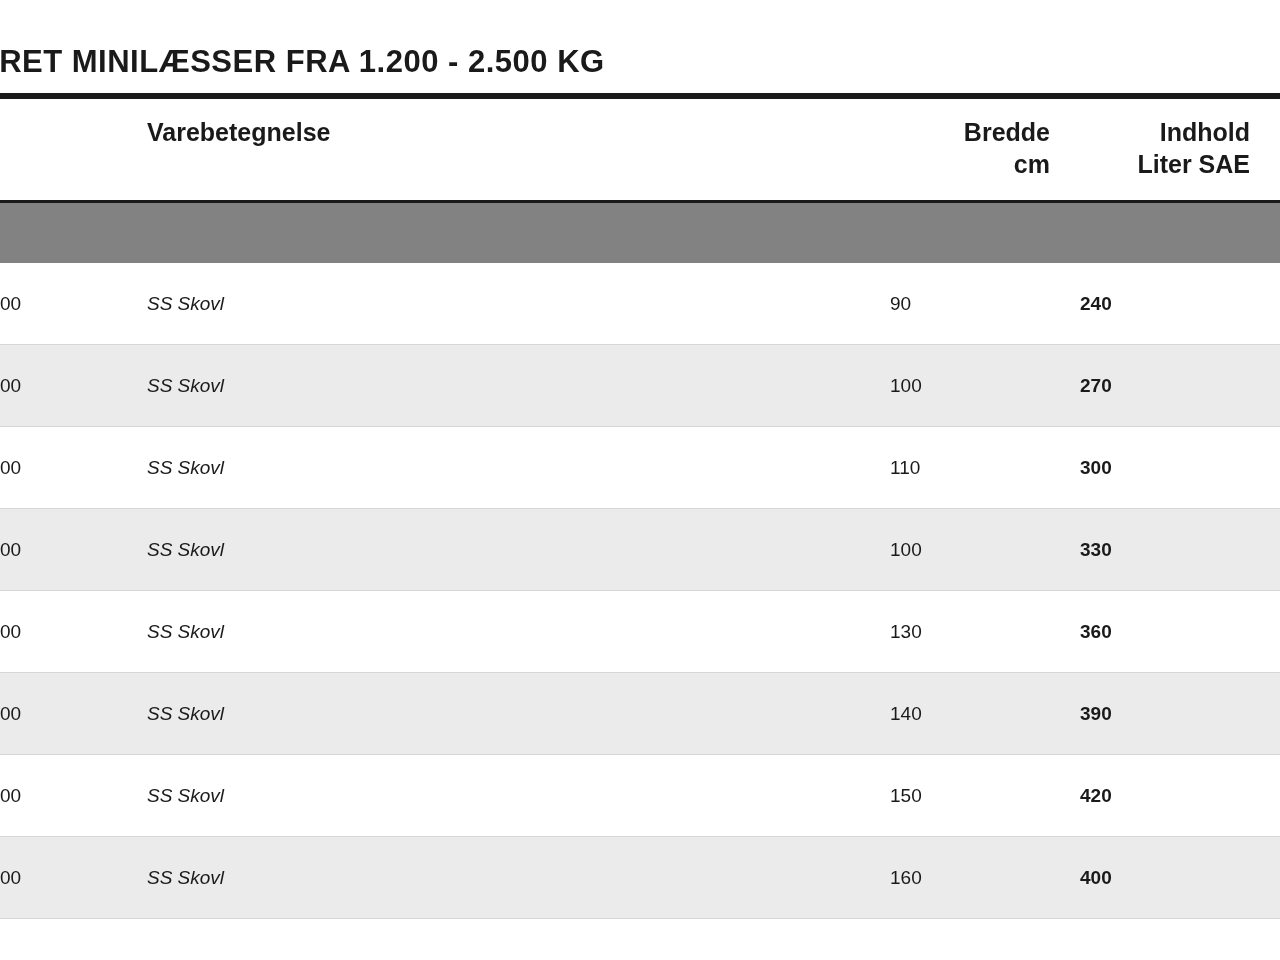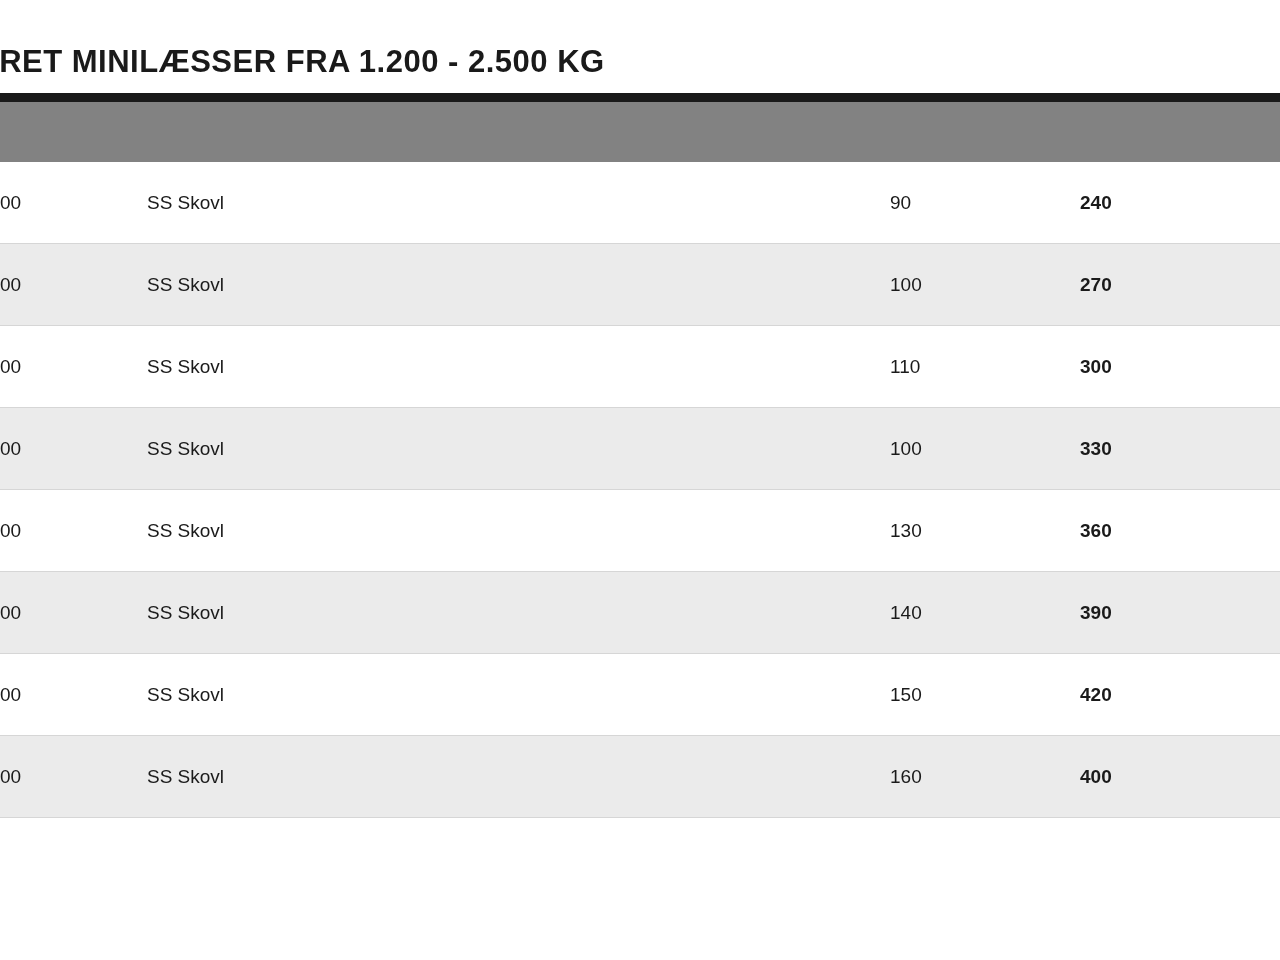--- a/index.html
+++ b/index.html
@@ -100,21 +100,21 @@
     border-bottom: 1px solid #d6d6d6;
     background: #ffffff;
   }
   tbody tr.alt td { background: #ebebeb; }
 
   td.no {
     padding-left: 0;
     text-align: left;
     margin-left: -30px;
   }
-  td.name { padding-left: 12px; }
+  td.name { padding-left: 12px; font-style: italic; }
   td.num {
     text-align: left;
     padding-right: 30px;
   }
   td.vol { padding-right: 14px; font-weight: bold; }
 
   .bottom-edge {
     position: absolute;
     left: 0;
     bottom: 0;
@@ -134,20 +134,32 @@
   <div class="title-rule"></div>
 
   <table class="spec">
     <colgroup>
       <col class="c-no">
       <col class="c-name">
       <col class="c-width">
       <col class="c-vol">
     </colgroup>
     <thead>
+      <tr>
+        <th class="no"></th>
+        <th class="name">Varebetegnelse</th>
+        <th class="num">
+          <span>Bredde</span>
+          <span class="hdr-line2">cm</span>
+        </th>
+        <th class="num vol">
+          <span>Indhold</span>
+          <span class="hdr-line2">Liter SAE</span>
+        </th>
+      </tr>
       <tr class="head-rule">
         <th></th>
         <th></th>
         <th></th>
         <th></th>
       </tr>
       <tr class="band">
         <td></td>
         <td></td>
         <td></td>

